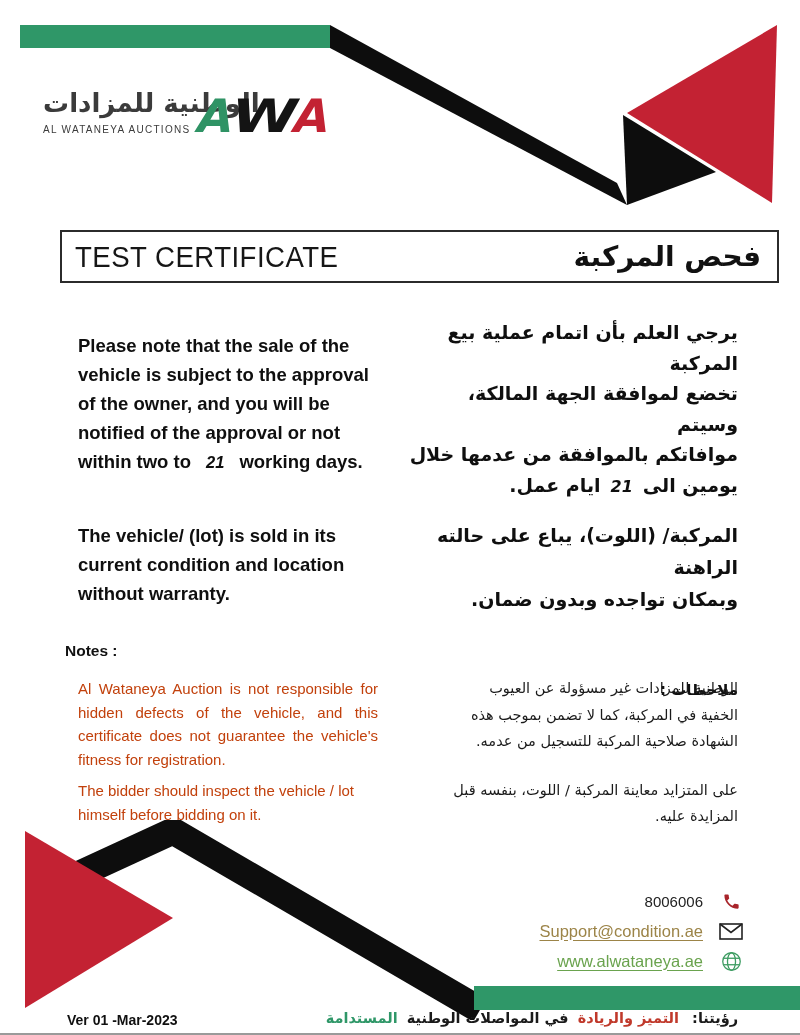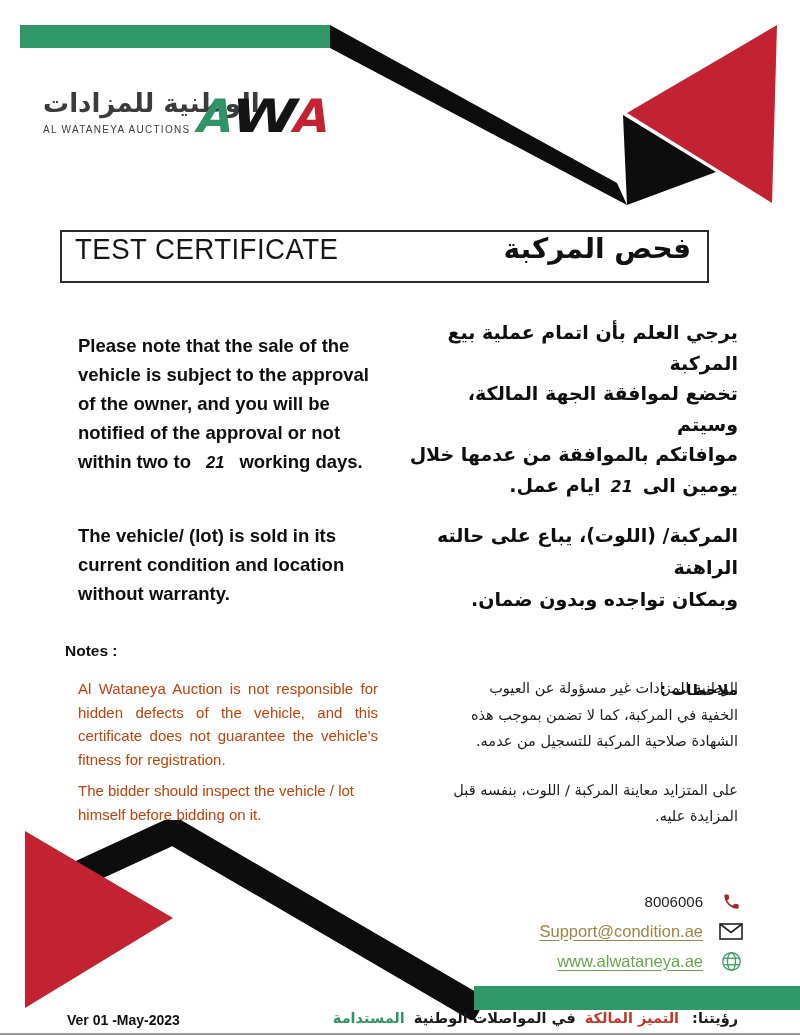--- a/index.html
+++ b/index.html
@@ -43,23 +43,23 @@
     font-weight: bold; font-size: 46px; line-height: 1;
     letter-spacing: -3px;
   }
   .awa .a1 { color: #2f9365; }
   .awa .w  { color: #141414; display: inline-block; transform: scaleX(1.3); margin: 0 8px; }
   .awa .a2 { color: #c32233; }
 
   
   .title-box {
     position: absolute; left: 60px; top: 230px;
-    width: 649px; height: 53px;
+    width: 719px; height: 53px;
     border: 2px solid #2b2b2b;
-    display: flex; justify-content: space-between; 
+    display: flex; justify-content: space-between; align-items: center;
     padding: 0 16px 0 13px;
     background: #fff;
   }
   .title-en {
     font-size: 30px; color: #161616; letter-spacing: 0.5px;
     transform: scaleX(0.92); transform-origin: left center;
     white-space: nowrap;
   }
   .title-ar {
     font-family: "DejaVu Sans", sans-serif;
@@ -226,21 +226,21 @@
             <circle cx="12" cy="12" r="10"></circle>
             <ellipse cx="12" cy="12" rx="4.6" ry="10"></ellipse>
             <line x1="2.7" y1="8.3" x2="21.3" y2="8.3"></line>
             <line x1="2.7" y1="15.7" x2="21.3" y2="15.7"></line>
           </g>
         </svg>
       </span>
     </div>
   </div>
 
-  <div class="version">Ver 01 -May-2023</div>
+  <div class="version">Ver 01 -Mar-2023</div>
   <div class="tagline">
     <span class="t-label">رؤيتنا:</span>
-    <span class="t-red">التميز المالكة</span>
+    <span class="t-red">التميز والريادة</span>
     <span class="t-mid">في المواصلات الوطنية</span>
     <span class="t-green">المستدامة</span>
   </div>
 
 </div>
 
 </body></html>

